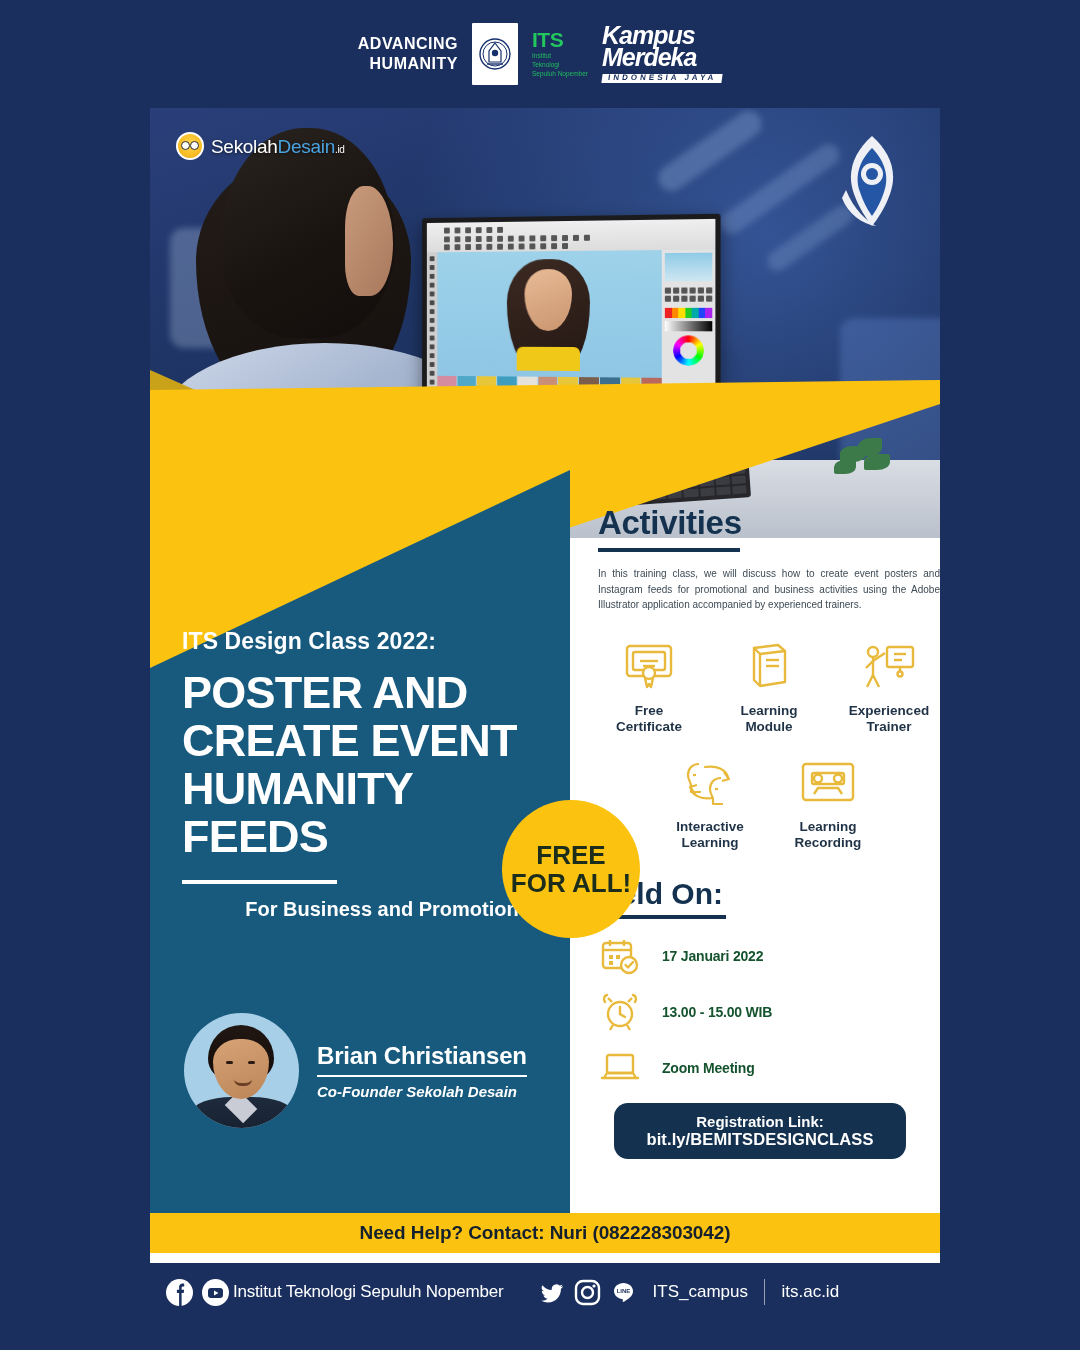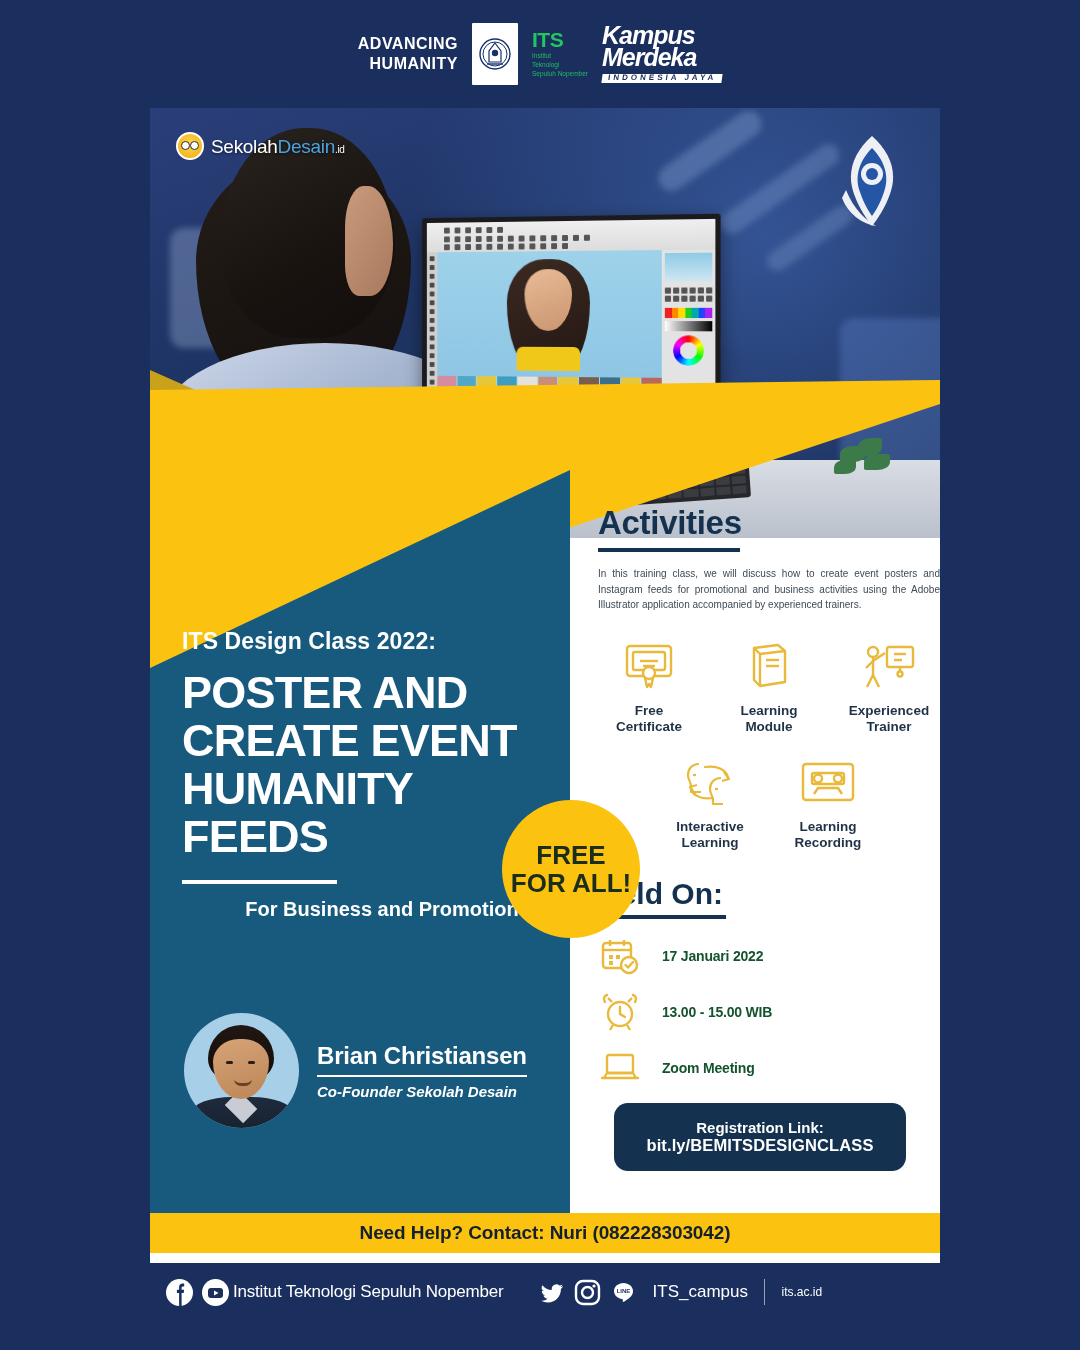--- a/index.html
+++ b/index.html
@@ -244,21 +244,21 @@
   .feat-lbl { font-size: 13.5px; font-weight: bold; color:#1f3246; line-height: 1.2; margin-top: 6px; }
 
   .held { margin-top: 26px; }
   .held-title { font-size: 30px; font-weight: bold; color:#14324f; }
   .held-underline { width: 128px; height: 4px; background:#14324f; margin: 4px 0 16px; }
   .held-row { display:flex; align-items:center; gap: 20px; margin-bottom: 14px; }
   .held-ico { width: 44px; height: 42px; display:flex; align-items:center; justify-content:center; flex:0 0 auto; }
   .held-txt { font-size: 14px; font-weight: bold; color:#14532d; letter-spacing:-.2px; }
 
   .reglink {
-    margin-top: 14px; margin-left: 16px; width: 292px; padding: 16px 0;
+    margin-top: 14px; margin-left: 16px; width: 292px; padding: 10px 0;
     background: #14324f; border-radius: 14px; text-align: center; color:#fff;
   }
   .reg-l1 { font-size: 15px; font-weight: bold; }
   .reg-l2 { font-size: 16.5px; font-weight: bold; letter-spacing: .1px; }
 
   
   .free-circle {
     position: absolute; left: 352px; top: 692px; width: 138px; height: 138px;
     background: #fbc310; border-radius: 50%;
     display:flex; flex-direction:column; align-items:center; justify-content:center;
@@ -278,21 +278,21 @@
   .footer {
     position: absolute; left: 150px; top: 1262px; width: 790px; height: 60px;
     display:flex; align-items:center; color:#ffffff;
   }
   .f-icons { display:flex; gap: 9px; margin-left: 16px; }
   .f-ico { width: 27px; height: 27px; }
   .f-label { font-size: 17px; margin-left: 4px; letter-spacing:-.2px; }
   .f-icons2 { display:flex; gap: 9px; margin-left: 34px; }
   .f-handle { font-size: 17px; margin-left: 16px; }
   .f-div { width: 1.5px; height: 26px; background: rgba(255,255,255,.55); margin: 0 16px; }
-  .f-site { font-size: 12px; }
+  .f-site { font-size: 17px; }
 </style>
 </head>
 <body>
 
 <div id="poster">
 
   <div class="topbar">
     <div class="advancing">
       <div>ADVANCING</div>
       <div>HUMANITY</div>

